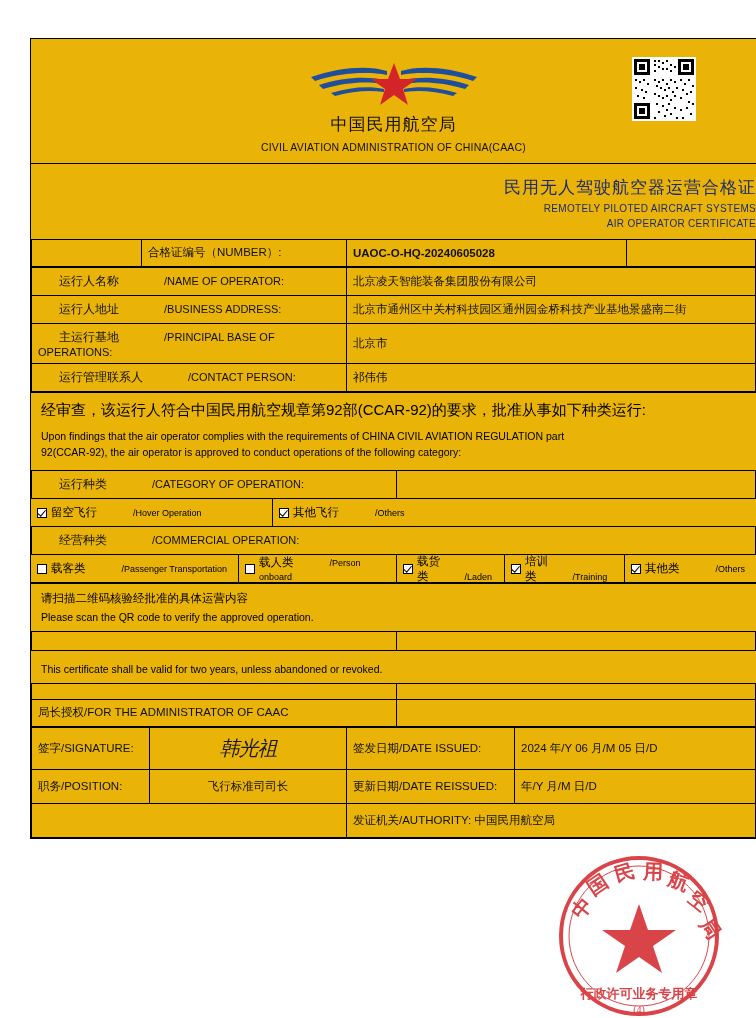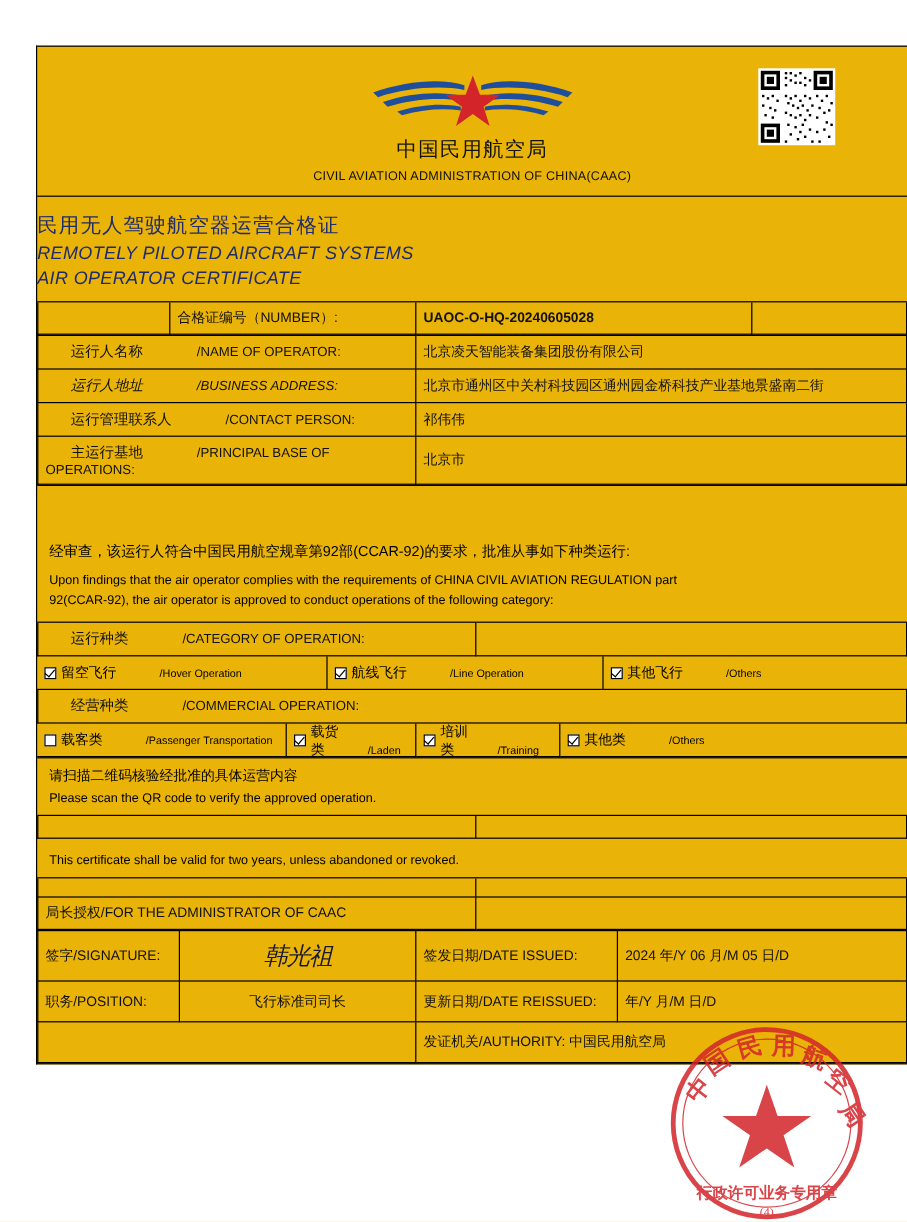--- a/index.html
+++ b/index.html
@@ -59,34 +59,33 @@
     position: absolute;
     right: 60px;
     top: 18px;
     width: 64px;
     height: 64px;
     background: #fff;
   }
   
   .titleblock {
     border-bottom: 1.2px solid #000;
-    text-align: left;
+    text-align: right;
     padding: 12px 0 10px 0;
   }
   .title-cn {
     font-size: 17px;
     color: #1f2b6b;
     letter-spacing: 1px;
   }
   .title-en1, .title-en2 {
-    font-size: 15px;
+    font-size: 10px;
     color: #1f2b6b;
     letter-spacing: 0.3px;
     margin-top: 4px;
-    font-style: italic;
   }
   
   table.grid {
     width: 100%;
     border-collapse: collapse;
     table-layout: fixed;
   }
   table.grid td {
     border: 1px solid #000;
     padding: 5px 6px;
@@ -100,21 +99,21 @@
   .lab { font-size: 11.5px; }
   .lab .cn { font-size: 12px; margin-left: 21px; }
   .lab .en { font-size: 11px; padding-left: 45px; }
   .val { font-size: 11.5px; padding-left: 8px; }
   
   .para {
     border: 1px solid #000;
     border-left: none; border-right: none;
     padding: 8px 10px 10px 10px;
   }
-  .para .l1 { font-size: 12px; margin-bottom: 8px; margin-top: 38px; }
+  .para .l1 { font-size: 15px; margin-bottom: 8px; }
   .para .l2, .para .l3 {
     font-size: 10.5px;
     line-height: 1.55;
     text-align: justify;
   }
   
   .cbrow { display: flex; width: 100%; }
   .cbcell {
     border: 1px solid #000;
     border-left: none;
@@ -301,36 +300,36 @@
 
     <table class="grid">
       <tbody>
           <tr>
         <td class="noleft lab" style="width:315px;">
           <span class="cn">运行人名称</span><span class="en">/NAME OF OPERATOR:</span>
         </td>
         <td class="noright val">北京凌天智能装备集团股份有限公司</td>
       </tr>
       <tr>
-        <td class="noleft lab" style="width:315px;font-style:italic;">
+        <td class="noleft lab" style="width:315px;">
           <span class="cn">运行人地址</span><span class="en">/BUSINESS ADDRESS:</span>
         </td>
         <td class="noright val" style="white-space:nowrap;overflow:hidden;">北京市通州区中关村科技园区通州园金桥科技产业基地景盛南二街</td>
+      </tr>
+      <tr>
+        <td class="noleft lab" style="width:315px;">
+          <span class="cn">主运行基地</span><span class="en">/PRINCIPAL BASE OF OPERATIONS:</span>
+        </td>
+        <td class="noright val">北京市</td>
       </tr>
       <tr>
         <td class="noleft lab" style="width:315px;">
           <span class="cn">运行管理联系人</span><span class="en">/CONTACT PERSON:</span>
         </td>
         <td class="noright val">祁伟伟</td>
-      </tr>
-      <tr>
-        <td class="noleft lab" style="width:315px;">
-          <span class="cn">主运行基地</span><span class="en">/PRINCIPAL BASE OF OPERATIONS:</span>
-        </td>
-        <td class="noright val">北京市</td>
       </tr>
     </tbody>
       </table>
 
     <div class="para">
       <div class="l1">经审查，该运行人符合中国民用航空规章第92部(CCAR-92)的要求，批准从事如下种类运行:</div>
       <div class="l2">Upon findings that the air operator complies with the requirements of CHINA CIVIL AVIATION REGULATION part</div>
       <div class="l3">92(CCAR-92), the air operator is approved to conduct operations of the following category:</div>
     </div>
 
@@ -345,26 +344,20 @@
     </tbody>
       </table>
 
     <div class="cbrow">
       <div class="cbcell" style="width:242px;border-top:none;">
         <span class="box checked"></span>
         <span class="cbtext">
           <span class="cn">留空飞行</span><span class="en">/Hover Operation</span>
         </span>
       </div>
-      <div class="cbcell" style="width:230px;border-top:none;">
-        <span class="box checked"></span>
-        <span class="cbtext">
-          <span class="cn">航线飞行</span><span class="en">/Line Operation</span>
-        </span>
-      </div>
       <div class="cbcell" style="flex:1;border-top:none;border-right:none;">
         <span class="box checked"></span>
         <span class="cbtext">
           <span class="cn">其他飞行</span><span class="en">/Others</span>
         </span>
       </div>
     </div>
 
     <table class="grid">
       <tbody>
@@ -374,20 +367,26 @@
         </td>
       </tr>
     </tbody>
       </table>
 
     <div class="cbrow">
       <div class="cbcell" style="width:208px;border-top:none;">
         <span class="box"></span>
         <span class="cbtext">
           <span class="cn">载客类</span><span class="en">/Passenger Transportation</span>
+        </span>
+      </div>
+      <div class="cbcell" style="width:158px;border-top:none;">
+        <span class="box"></span>
+        <span class="cbtext">
+          <span class="cn">载人类</span><span class="en">/Person onboard</span>
         </span>
       </div>
       <div class="cbcell" style="width:108px;border-top:none;">
         <span class="box checked"></span>
         <span class="cbtext">
           <span class="cn">载货类</span><span class="en">/Laden</span>
         </span>
       </div>
       <div class="cbcell" style="width:120px;border-top:none;">
         <span class="box checked"></span>

